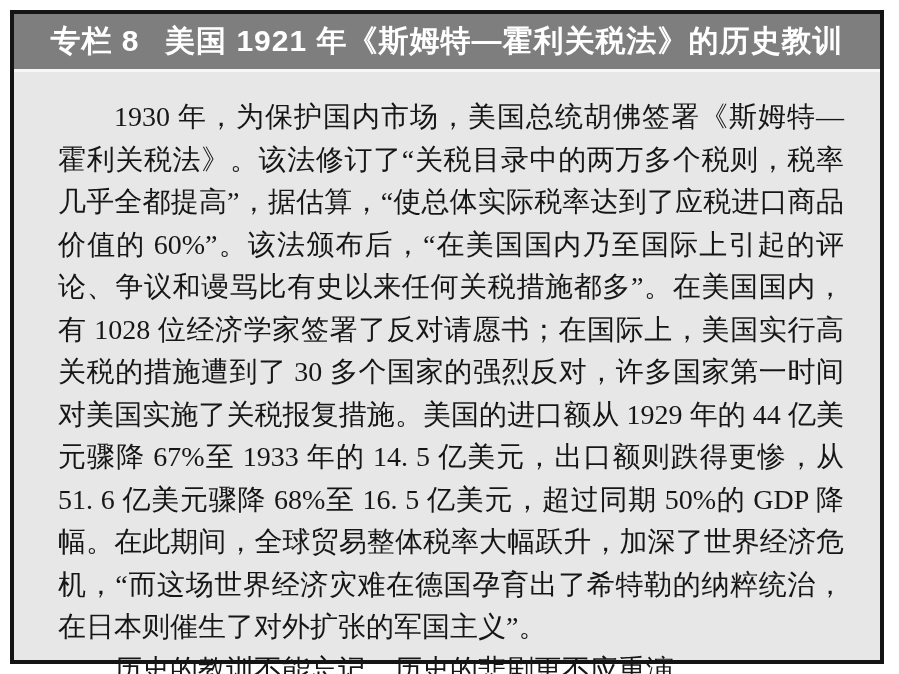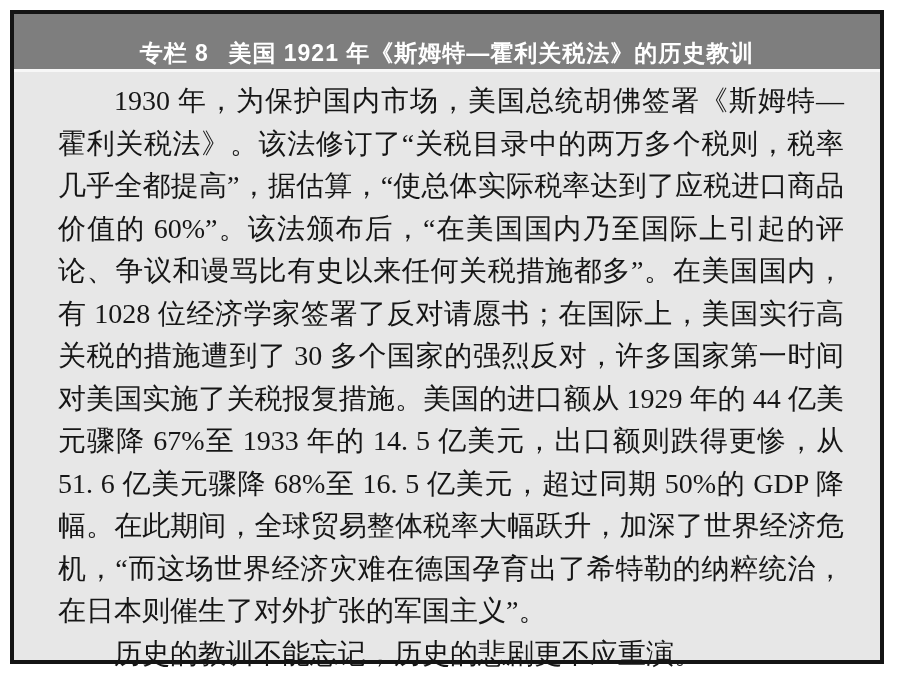--- a/index.html
+++ b/index.html
@@ -28,34 +28,34 @@
     box-sizing:border-box;
     border:4px solid var(--panel-border);
     background:var(--body-background);
   }
   .panel-header{
     box-sizing:border-box;
     height:58px;
     background:var(--header-background);
     border-bottom:3px solid var(--header-separator);
     display:flex;
-    align-items:flex-end;
+    align-items:center;
     justify-content:center;
     gap:0.85em;
     color:var(--header-text);
     font-family:"Liberation Sans","DejaVu Sans",sans-serif;
     font-weight:bold;
-    font-size:23px;
+    font-size:30px;
     letter-spacing:1px;
     white-space:nowrap;
   }
   .panel-body{
     box-sizing:border-box;
     height:calc(100% - 58px);
-    padding:8px 36px 0 44px;
+    padding:24px 36px 0 44px;
     font-family:"Liberation Serif","DejaVu Serif",serif;
     color:var(--body-text);
     font-size:28px;
     line-height:42.5px;
     text-align:justify;
     text-justify:inter-ideograph;
   }
   .panel-body p{
     margin:0;
     text-indent:2em;

